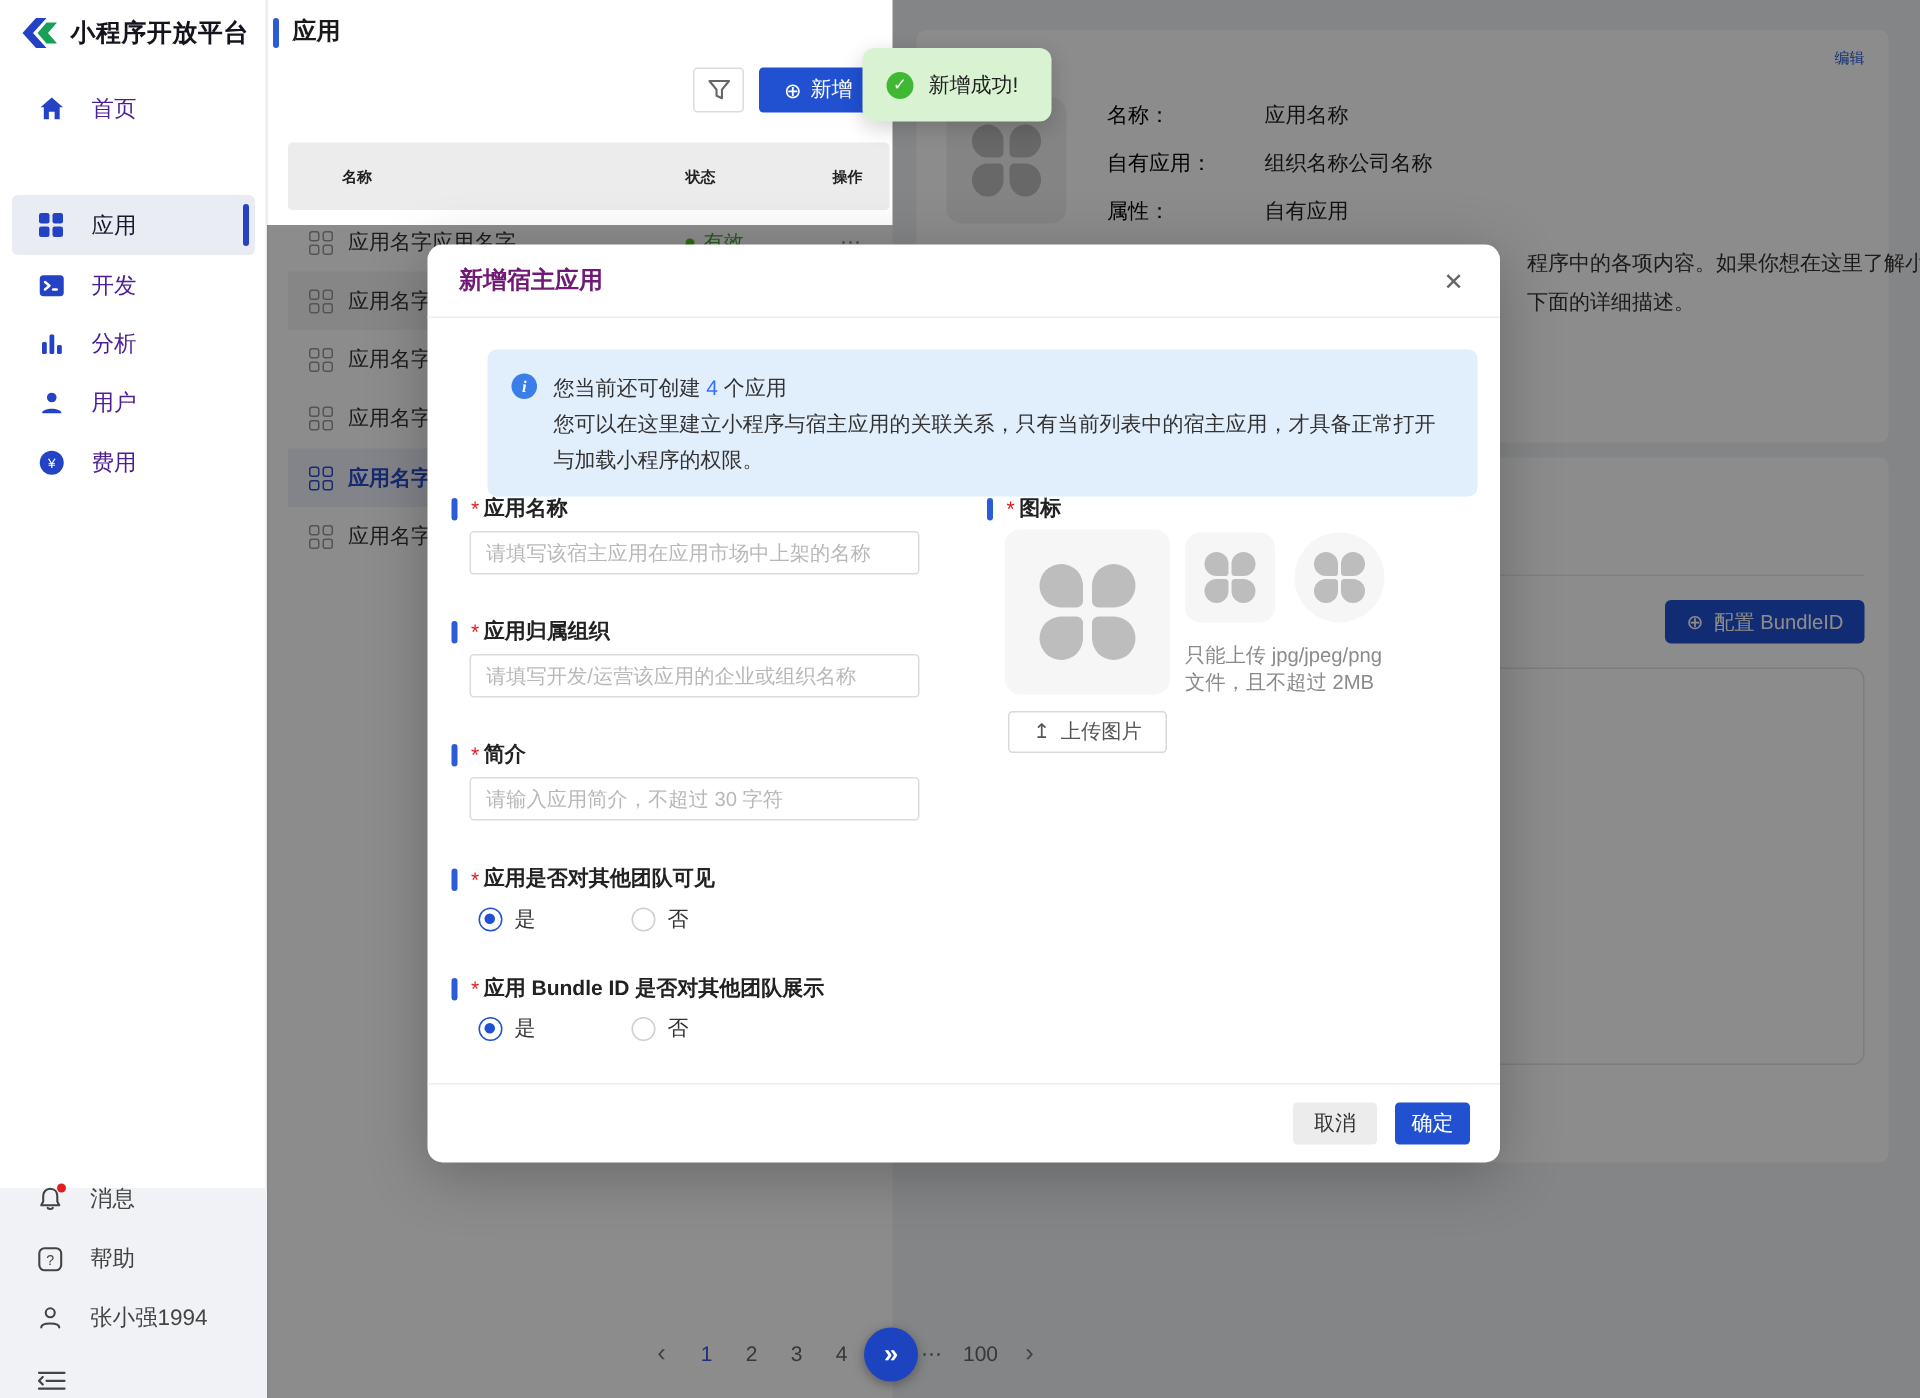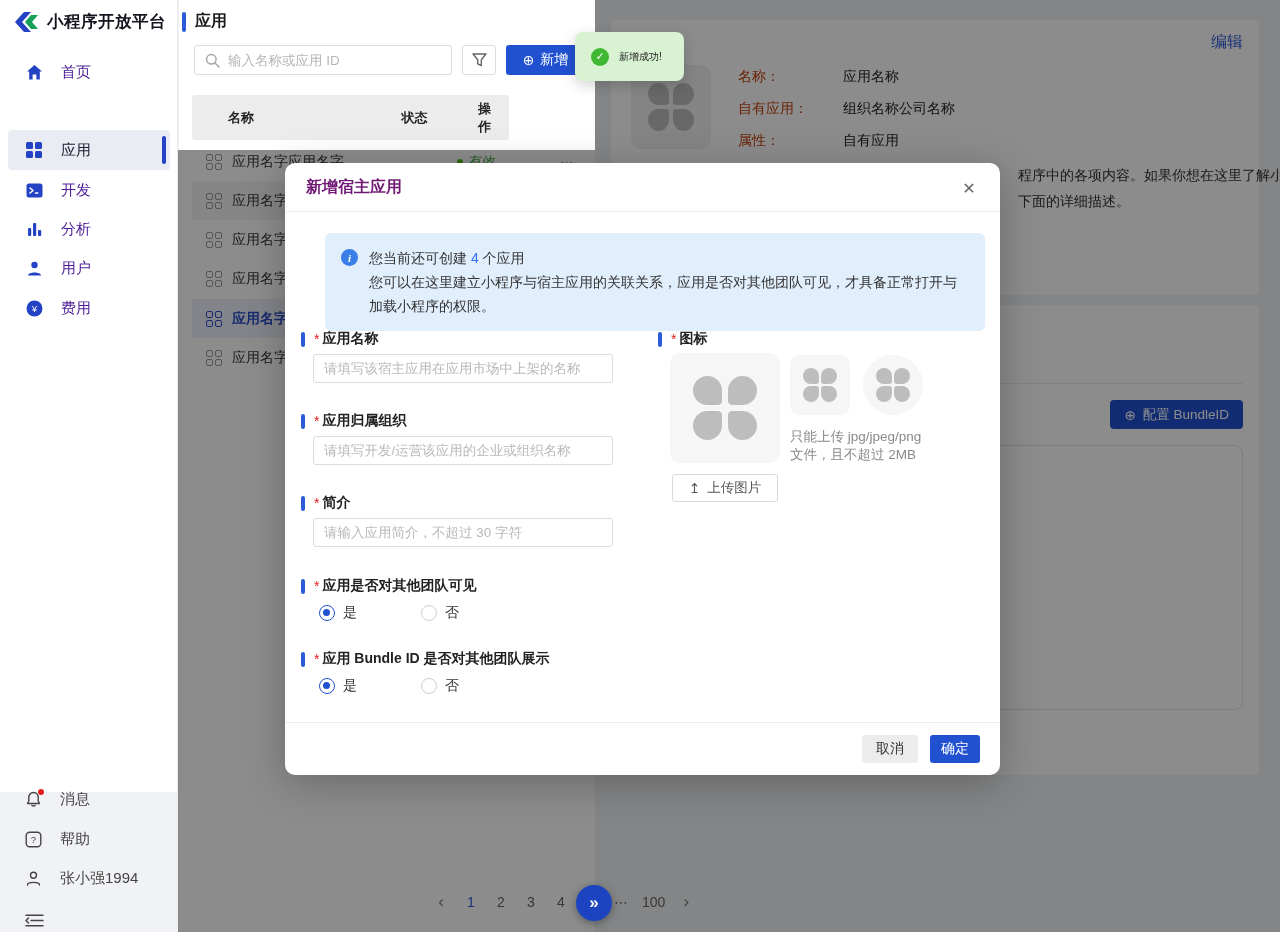--- a/index.html
+++ b/index.html
@@ -24,21 +24,21 @@
   
   .list-panel { position:absolute; left:179px; top:0; width:416px; height:932px; background:#fff; z-index:1; }
   .page-title-row { position:absolute; left:3px; top:11px; display:flex; align-items:center; gap:9px; }
   .title-bar { width:4px; height:20px; border-radius:2px; background:#2b5bd7; }
   .page-title { font-size:16px; font-weight:bold; color:#1a1a1a; }
   .search-input { position:absolute; left:15px; top:45px; width:258px; height:30px; border:1px solid #dcdcdc; border-radius:3px; display:flex; align-items:center; gap:8px; padding:0 10px; background:#fff; }
   .search-input input { border:0; outline:0; width:100%; font-size:13.5px; color:#333; font-family:inherit; background:transparent; }
   .search-input input::placeholder { color:#b5b5b5; }
   .filter-btn { position:absolute; left:283px; top:45px; width:34px; height:30px; border:1px solid #dcdcdc; border-radius:3px; background:#fff; display:flex; align-items:center; justify-content:center; cursor:pointer; }
   .add-btn { position:absolute; left:327px; top:45px; width:79px; height:30px; border:0; border-radius:3px; background:#2151d1; color:#fff; font-size:14px; display:flex; align-items:center; justify-content:center; gap:6px; cursor:pointer; font-family:inherit; }
-  .thead { position:absolute; left:13px; top:95px; width:317px; height:45px; background:#ececec; border-radius:3px; display:flex; align-items:center; font-weight:bold; font-size:13px; color:#222; }
+  .thead { position:absolute; left:13px; top:95px; width:401px; height:45px; background:#ececec; border-radius:3px; display:flex; align-items:center; font-weight:bold; font-size:10px; color:#222; }
   .th-name { padding-left:36px; width:265px; }
   .th-status { width:88px; }
   .th-ops { width:48px; text-align:right; padding-right:18px; }
   .trow { position:absolute; left:13px; width:401px; height:39px; display:flex; align-items:center; cursor:pointer; }
   .trow .cell-name { width:265px; display:flex; align-items:center; gap:10px; padding-left:14px; color:#333; white-space:nowrap; overflow:hidden; }
   .trow .cell-status { width:88px; display:flex; align-items:center; gap:6px; color:#44a340; font-size:13.5px; }
   .trow .cell-ops { width:48px; text-align:right; padding-right:18px; color:#888; letter-spacing:1px; }
   .trow.alt { background:#f4f4f4; }
   .trow.sel { background:#eef1fa; }
   .trow.sel .cell-name { color:#2b4ec8; font-weight:bold; }
@@ -49,24 +49,24 @@
   .pagination { position:absolute; left:250px; top:888px; display:flex; align-items:center; gap:6px; }
   .pg { min-width:24px; height:28px; display:flex; align-items:center; justify-content:center; color:#666; font-size:14px; cursor:pointer; border-radius:3px; padding:0 3px; }
   .pg.cur { color:#2b5bd7; }
   .pg.arrow { color:#777; font-size:17px; }
   .fab { position:absolute; left:576px; top:885px; width:36px; height:36px; border-radius:50%; background:#1d44c0; color:#fff; display:flex; align-items:center; justify-content:center; font-size:17px; font-weight:bold; z-index:55; box-shadow:0 2px 8px rgba(0,0,0,.35); cursor:pointer; }
 
   
   .main-area { position:absolute; left:595px; top:0; right:0; height:932px; background:#f0f2f5; }
   .card { position:absolute; background:#fff; border-radius:6px; }
   .card1 { left:16px; top:20px; width:648px; height:275px; }
-  .edit-link { position:absolute; right:16px; top:12px; color:#2b5bd7; font-size:16px; cursor:pointer;margin-left:11px; }
+  .edit-link { position:absolute; right:16px; top:12px; color:#2b5bd7; font-size:10px; cursor:pointer;margin-left:11px; }
   .dicon-box { position:absolute; left:20px; top:45px; width:80px; height:84px; background:#f0f0f0; border-radius:10px; display:flex; align-items:center; justify-content:center; }
   .dfield { position:absolute; left:127px; display:flex; font-size:14px; }
-  .dfield .k { color:#c2410c; width:105px; }
+  .dfield .k { color:#000000; width:105px; }
   .dfield .v { color:#222; }
   .desc { position:absolute; left:407px; top:142px; width:300px; font-size:14px; color:#333; line-height:26px; }
   .card2 { left:16px; top:305px; width:648px; height:470px; }
   .c2-divider { position:absolute; left:16px; right:16px; top:78px; height:1px; background:#ebebeb; }
   .bundle-btn { position:absolute; right:16px; top:95px; height:29px; padding:0 14px; border:0; border-radius:4px; background:#2151d1; color:#fff; font-size:13.5px; display:flex; align-items:center; gap:7px; cursor:pointer; font-family:inherit; }
   .inner-box { position:absolute; left:20px; right:16px; top:140px; height:265px; border:1px solid #e3e3e3; border-radius:8px; }
 
   
   .clover { display:grid; grid-template-columns:1fr 1fr; gap:8%; width:58%; height:58%; }
   .clover i { background:#bdbdbd; display:block; }
@@ -102,21 +102,21 @@
   .icon-round { position:absolute; left:578px; top:192px; width:60px; height:60px; background:#f6f6f6; border-radius:50%; display:flex; align-items:center; justify-content:center; }
   .icon-help { position:absolute; left:505px; top:265px; font-size:13.5px; color:#8a8a8a; line-height:18px; }
   .upload-btn { position:absolute; left:387px; top:311px; width:106px; height:28px; border:1px solid #d9d9d9; border-radius:3px; background:#fff; color:#555; font-size:13.5px; display:flex; align-items:center; justify-content:center; gap:7px; cursor:pointer; font-family:inherit; }
   .m-foot { position:absolute; left:0; right:0; bottom:0; height:53px; border-top:1px solid #ececec; display:flex; align-items:center; justify-content:flex-end; gap:12px; padding:0 20px; }
   .btn-cancel { width:56px; height:28px; border:0; border-radius:3px; background:#ececec; color:#333; font-size:14px; cursor:pointer; font-family:inherit; }
   .btn-ok { width:50px; height:28px; border:0; border-radius:3px; background:#2151d1; color:#fff; font-size:14px; cursor:pointer; font-family:inherit; }
 
   
   .toast { position:absolute; left:575px; top:32px; height:49px; padding:0 22px 0 16px; background:#d9f3d2; border-radius:8px; display:flex; align-items:center; gap:10px; z-index:70; box-shadow:0 4px 14px rgba(0,0,0,.18); }
   .toast-check { width:18px; height:18px; border-radius:50%; background:#41b833; color:#fff; font-size:11px; display:flex; align-items:center; justify-content:center; }
-  .toast-msg { font-size:10px; color:#222; }
+  .toast-msg { font-size:14px; color:#222; }
 
   svg { display:block; }
 </style>
 </head>
 <body>
 
 <aside class="sidebar">
   <div class="brand">
     <span>
       <svg width="26" height="26" viewBox="0 0 26 26">
@@ -222,29 +222,20 @@
       </span>
   </div>
 </aside>
 
 <section class="list-panel">
   <div class="page-title-row">
     <span class="title-bar"></span>
     <span class="page-title">应用</span>
   </div>
 
-  <div class="search-input">
-    <span>
-        <svg width="15" height="15" viewBox="0 0 15 15">
-          <circle cx="6.3" cy="6.3" r="4.8" fill="none" stroke="#a5a5a5" stroke-width="1.5"></circle>
-          <path d="M10 10 L14 14" stroke="#a5a5a5" stroke-width="1.5" stroke-linecap="round"></path>
-        </svg>
-      </span>
-    <input type="text" placeholder="输入名称或应用 ID" style="">
-  </div>
   <button class="filter-btn">
     <span>
         <svg width="15" height="14" viewBox="0 0 15 14">
           <path d="M1 1 H14 L9.3 6.8 V12.5 L5.7 10.8 V6.8 Z" fill="none" stroke="#666" stroke-width="1.4" stroke-linejoin="round"></path>
         </svg>
       </span>
   </button>
   <button class="add-btn">
     <span>⊕</span>
     <span>新增</span>
@@ -414,21 +405,21 @@
 
 <div class="modal">
   <div class="m-head">
     <span class="m-title">新增宿主应用</span>
     <span class="m-close">✕</span>
   </div>
 
   <div class="info-box">
     <span class="info-ic">i</span>
     <div><span>您当前还可创建 </span><span class="blue-num">4</span><span> 个应用</span></div>
-    <div>您可以在这里建立小程序与宿主应用的关联关系，应用是否对其他团队可见，才具备正常打开与加载小程序的权限。</div>
+    <div>您可以在这里建立小程序与宿主应用的关联关系，只有当前列表中的宿主应用，才具备正常打开与加载小程序的权限。</div>
   </div>
 
   <div class="f-label" style="left:16px; top:167px">
     <span class="bar"></span>
       <span class="star">*</span>
       <span>应用名称</span>
   </div>
   <input class="f-input" style="left: 28px; top: 191px;" placeholder="请填写该宿主应用在应用市场中上架的名称">
 
   <div class="f-label" style="left:16px; top:249px">

